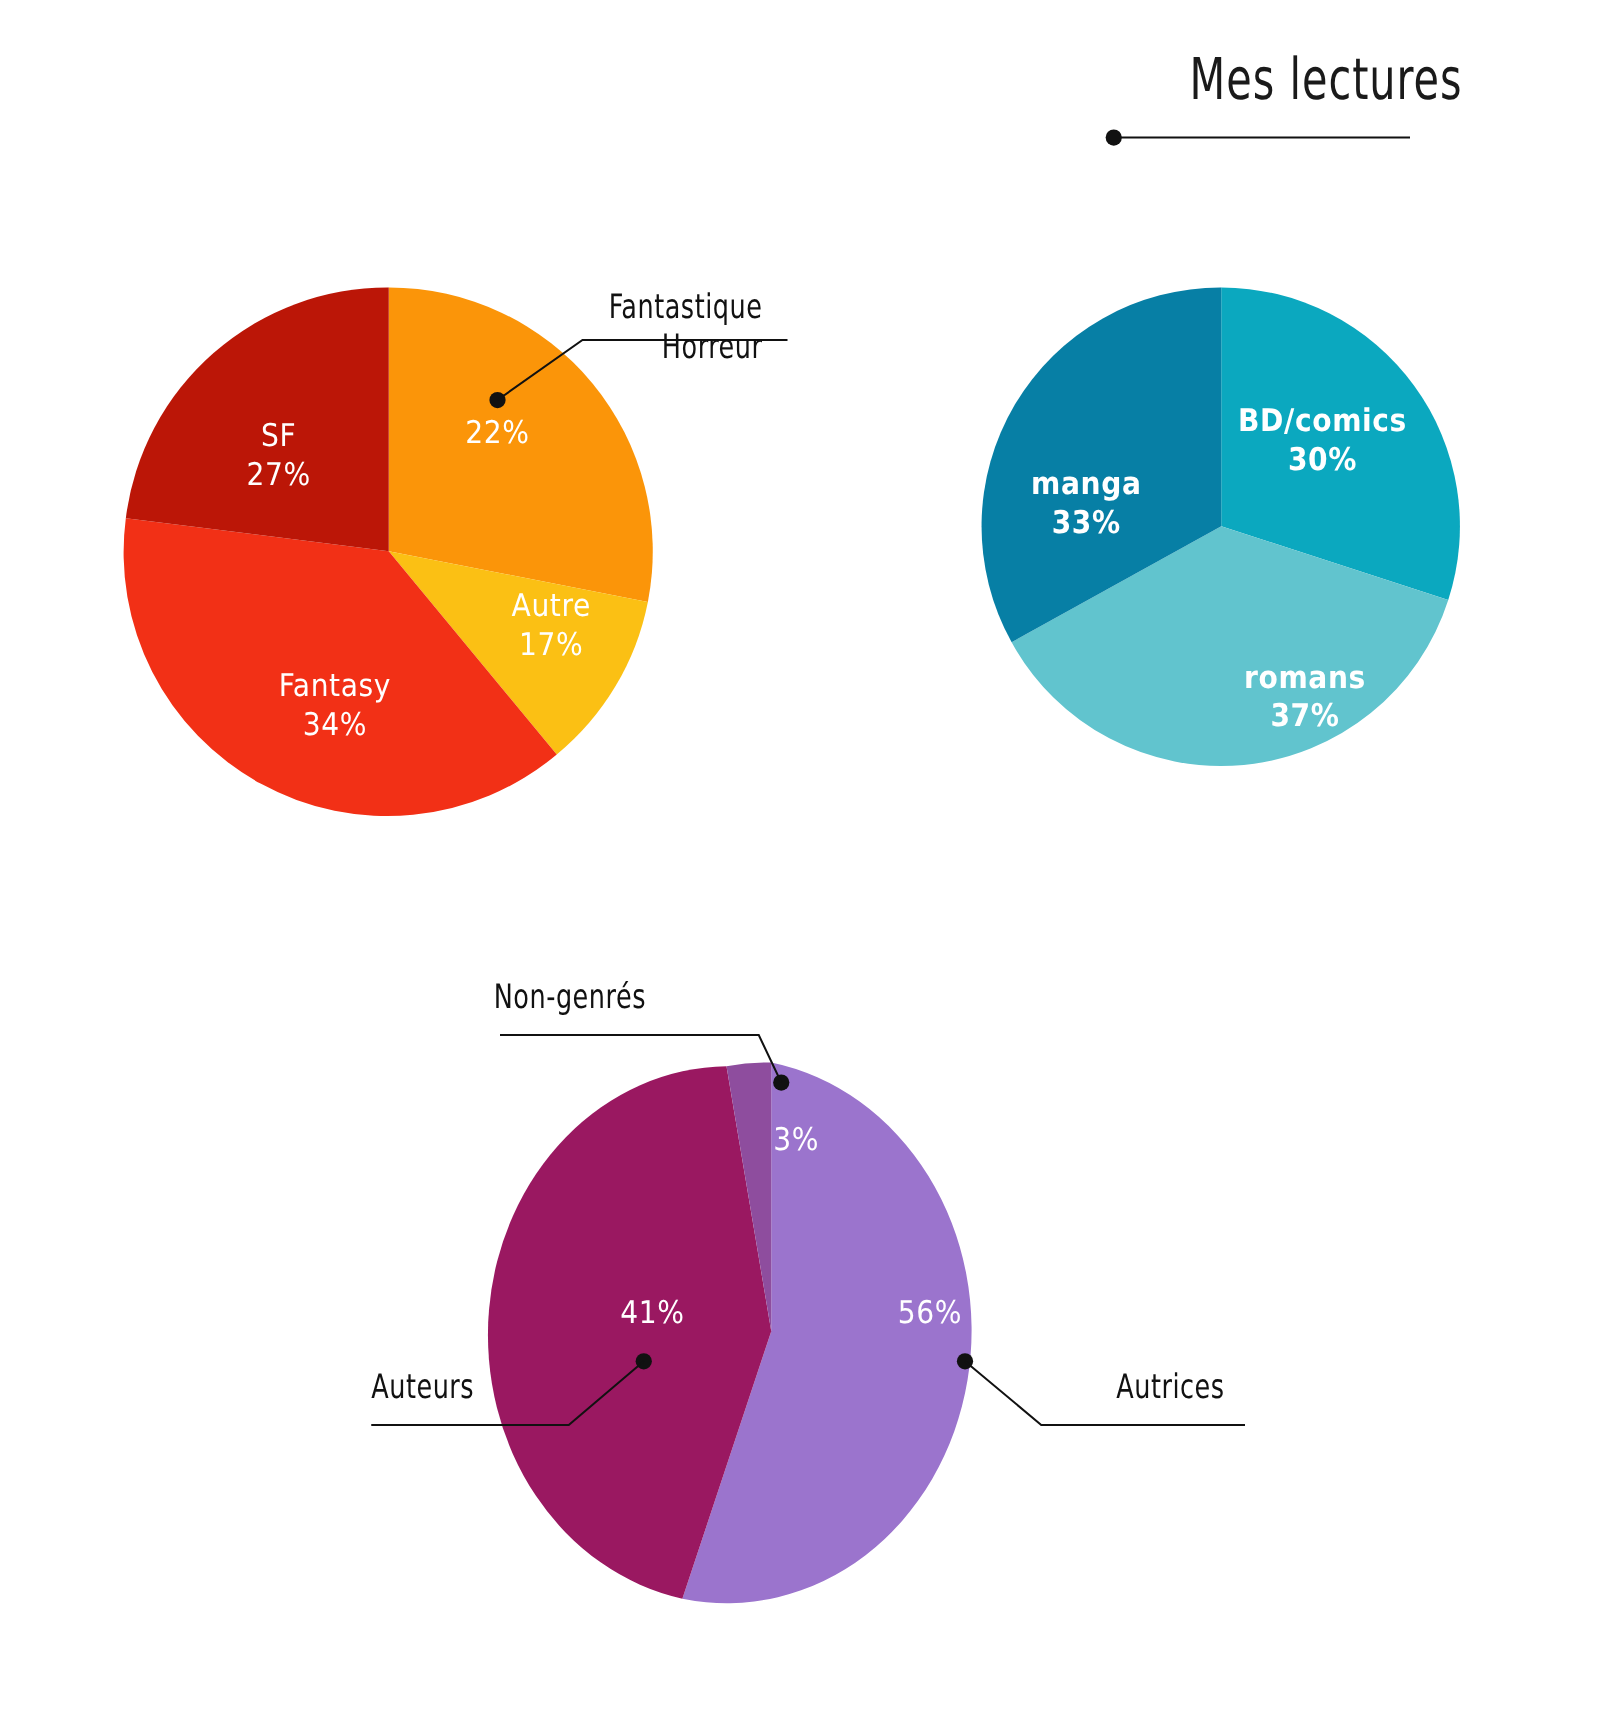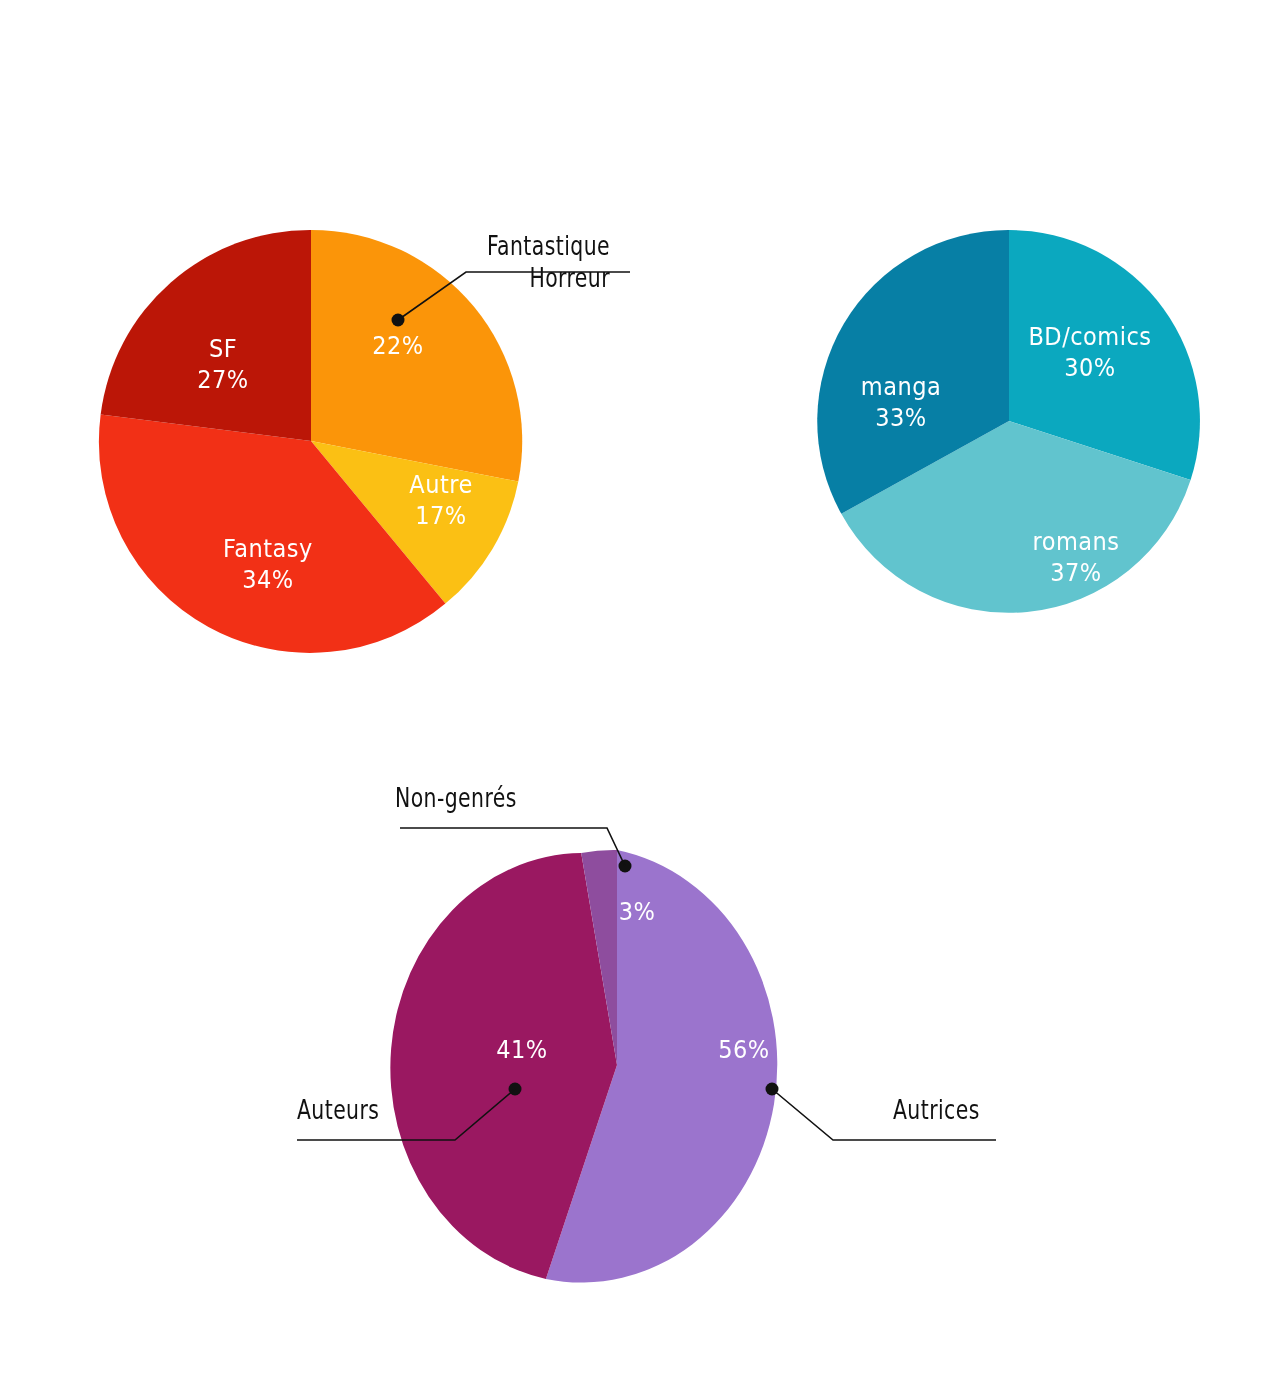--- a/index.html
+++ b/index.html
@@ -48,21 +48,21 @@
   }
 
   
   .pie {
     position: absolute;
     border-radius: 50%;
   }
   .pie svg { display: block; overflow: visible; }
 
   #pie-genres  { left: 100px;  top: 230px; width: 422px; height: 422px; }
-  #pie-formats { left: 818px; top: 230px; width: 382px; height: 382px; }
+  #pie-formats { left: 786px; top: 230px; width: 382px; height: 382px; font-weight: bold; }
   #pie-authors { left: 424px; top: 850px; width: 386px; height: 430px; }
 
   
   .slice-label {
     fill: #ffffff;
     font-family: "DejaVu Sans Condensed", "Liberation Sans Narrow", "Liberation Sans", sans-serif;
     text-anchor: middle;
     letter-spacing: 0.5px;
   }
   .slice-label.name { font-size: 25px; }
@@ -87,20 +87,27 @@
   .lbl-fantastique .l2 { text-align: right; }
   .lbl-nongenres   { left: 395px; top: 782px;  transform-origin: left top; }
   .lbl-auteurs     { left: 297px; top: 1094px; transform-origin: left top; }
   .lbl-autrices    { left: 893px; top: 1094px; transform-origin: left top; }
 </style>
 </head>
 <body>
 
 <div id="canvas">
 
+  <div class="title-block">
+    <div class="title-text">Mes lectures</div>
+    <svg width="300" height="90" viewBox="0 0 300 90">
+      <line x1="15" y1="70" x2="248" y2="70" stroke="#111111" stroke-width="1.6"></line>
+      <circle cx="11" cy="70" r="6.5" fill="#111111"></circle>
+    </svg>
+  </div>
 
   <div class="pie" id="pie-genres">
     <svg width="422" height="422" viewBox="0 0 422 422">
 
       <path d="M 211 211 L 211 0 A 211 211 0 0 1 418.3 251.5 Z" fill="#fb9509"></path>
 
       <path d="M 211 211 L 418.3 251.5 A 211 211 0 0 1 345.4 373.6 Z" fill="#fbc014"></path>
 
       <path d="M 211 211 L 345.4 373.6 A 211 211 0 0 1 0.65 184.6 Z" fill="#f23016"></path>
 

